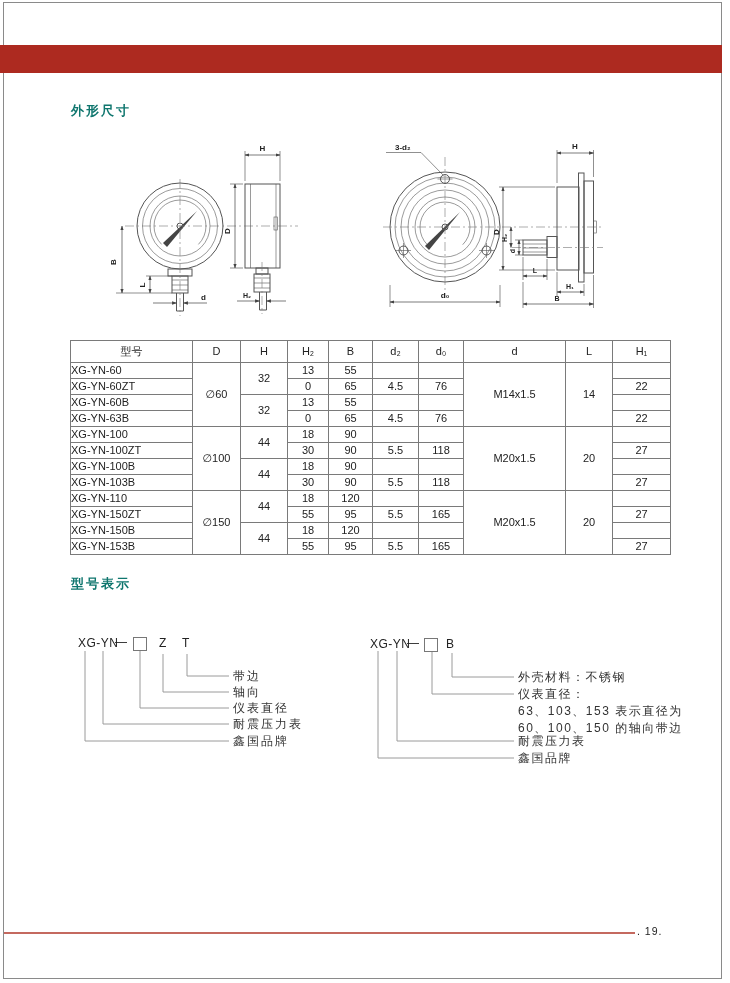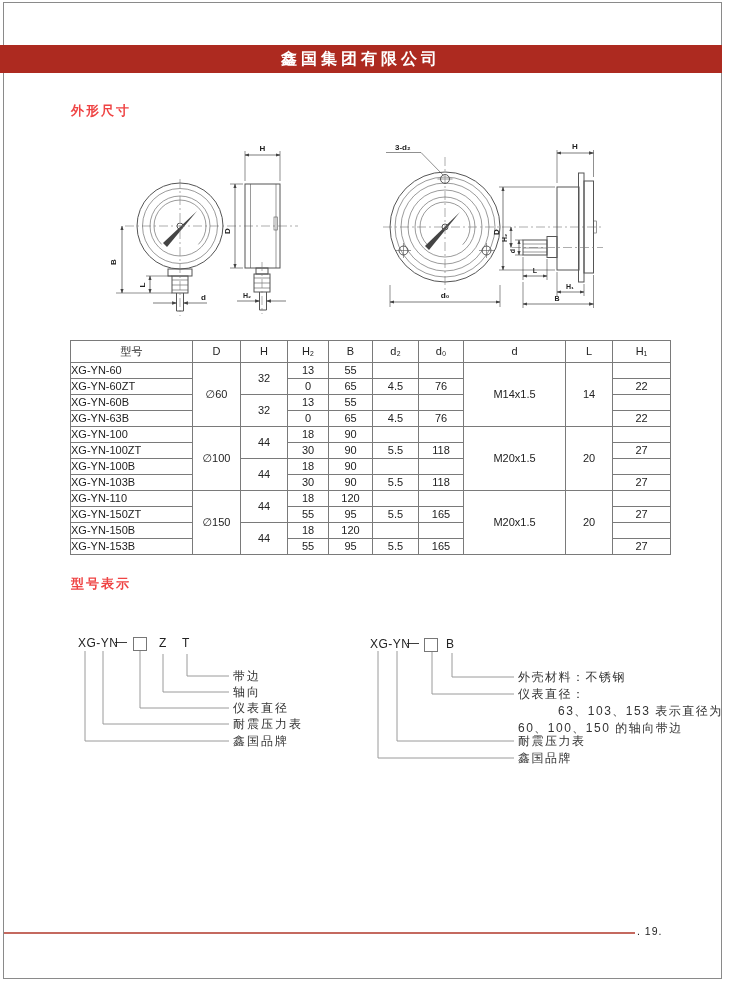--- a/index.html
+++ b/index.html
@@ -10,21 +10,21 @@
   .frame.top{left:3px;top:2px;width:719px;height:1px;}
   .frame.left{left:3px;top:2px;width:1px;height:977px;}
   .frame.right{left:721px;top:2px;width:1px;height:977px;}
   .frame.bottom{left:3px;top:978px;width:719px;height:1px;}
   
   .band{position:absolute;left:0;top:45px;width:722px;height:28px;background:#AD2A20;
         display:flex;align-items:center;justify-content:center;gap:14px;color:#fff;}
   .band .cn{font-size:16px;font-weight:bold;letter-spacing:4px;}
   .band .en{font-size:14px;letter-spacing:1px;}
   
-  .heading{position:absolute;font-size:13px;font-weight:bold;color:#ef4444;letter-spacing:2px;}
+  .heading{position:absolute;font-size:13px;font-weight:bold;color:#0f766e;letter-spacing:2px;}
   #h-dim{left:71px;top:102px;}
   #h-model{left:71px;top:575px;font-family:Liberation Mono, monospace;}
   
   svg{position:absolute;}
   #drawings{left:0;top:125px;}
   .ln{stroke:#555;stroke-width:1;fill:none;}
   .thin{stroke:#555;stroke-width:.6;fill:none;}
   .cl{stroke:#777;stroke-width:.6;stroke-dasharray:9 3 2 3;fill:none;}
   .dim{stroke:#444;stroke-width:.7;fill:none;}
   .ext{stroke:#444;stroke-width:.6;fill:none;}
@@ -49,21 +49,20 @@
 <body>
 
 <div class="page">
 
   <div class="frame top"></div>
   <div class="frame left"></div>
   <div class="frame right"></div>
   <div class="frame bottom"></div>
 
   <div class="band">
-    <span class="cn">鑫国集团有限公司</span>
   </div>
 
   <div class="heading" id="h-dim">外形尺寸</div>
 
   <svg id="drawings" width="730" height="215" viewBox="0 125 730 215">
     <defs>
       <marker id="ar" viewBox="0 0 10 10" refX="9" refY="5" markerWidth="7" markerHeight="7" orient="auto-start-reverse">
         <path d="M0 1.5 L10 5 L0 8.5 z" fill="#444"></path>
       </marker>
     </defs>
@@ -348,21 +347,21 @@
   <span class="mlabel" style="left:233px;top:717px;">耐震压力表</span>
   <span class="mlabel" style="left:233px;top:734px;">鑫国品牌</span>
 
   <span class="code" style="left:370px;top:637px;">XG-YN</span>
   <span class="code" style="left:407px;top:636px;">—</span>
   <span class="codebox" style="left:424px;top:638px;"></span>
   <span class="code" style="left:446px;top:637px;">B</span>
 
   <span class="mlabel wide" style="left:518px;top:670px;">外壳材料：不锈钢</span>
   <span class="mlabel wide" style="left:518px;top:687px;">仪表直径：</span>
-  <span class="mlabel wide" style="left:518px;top:704px;margin-left:40px;">63、103、153 表示直径为</span>
+  <span class="mlabel wide" style="left:518px;top:704px;">63、103、153 表示直径为</span>
   <span class="mlabel wide" style="left:518px;top:721px;">60、100、150 的轴向带边</span>
   <span class="mlabel wide" style="left:518px;top:734px;">耐震压力表</span>
   <span class="mlabel wide" style="left:518px;top:751px;">鑫国品牌</span>
 
   <div class="redrule"></div>
   <div class="pagenum">. 19.</div>
 
 </div>
 
 </body></html>

